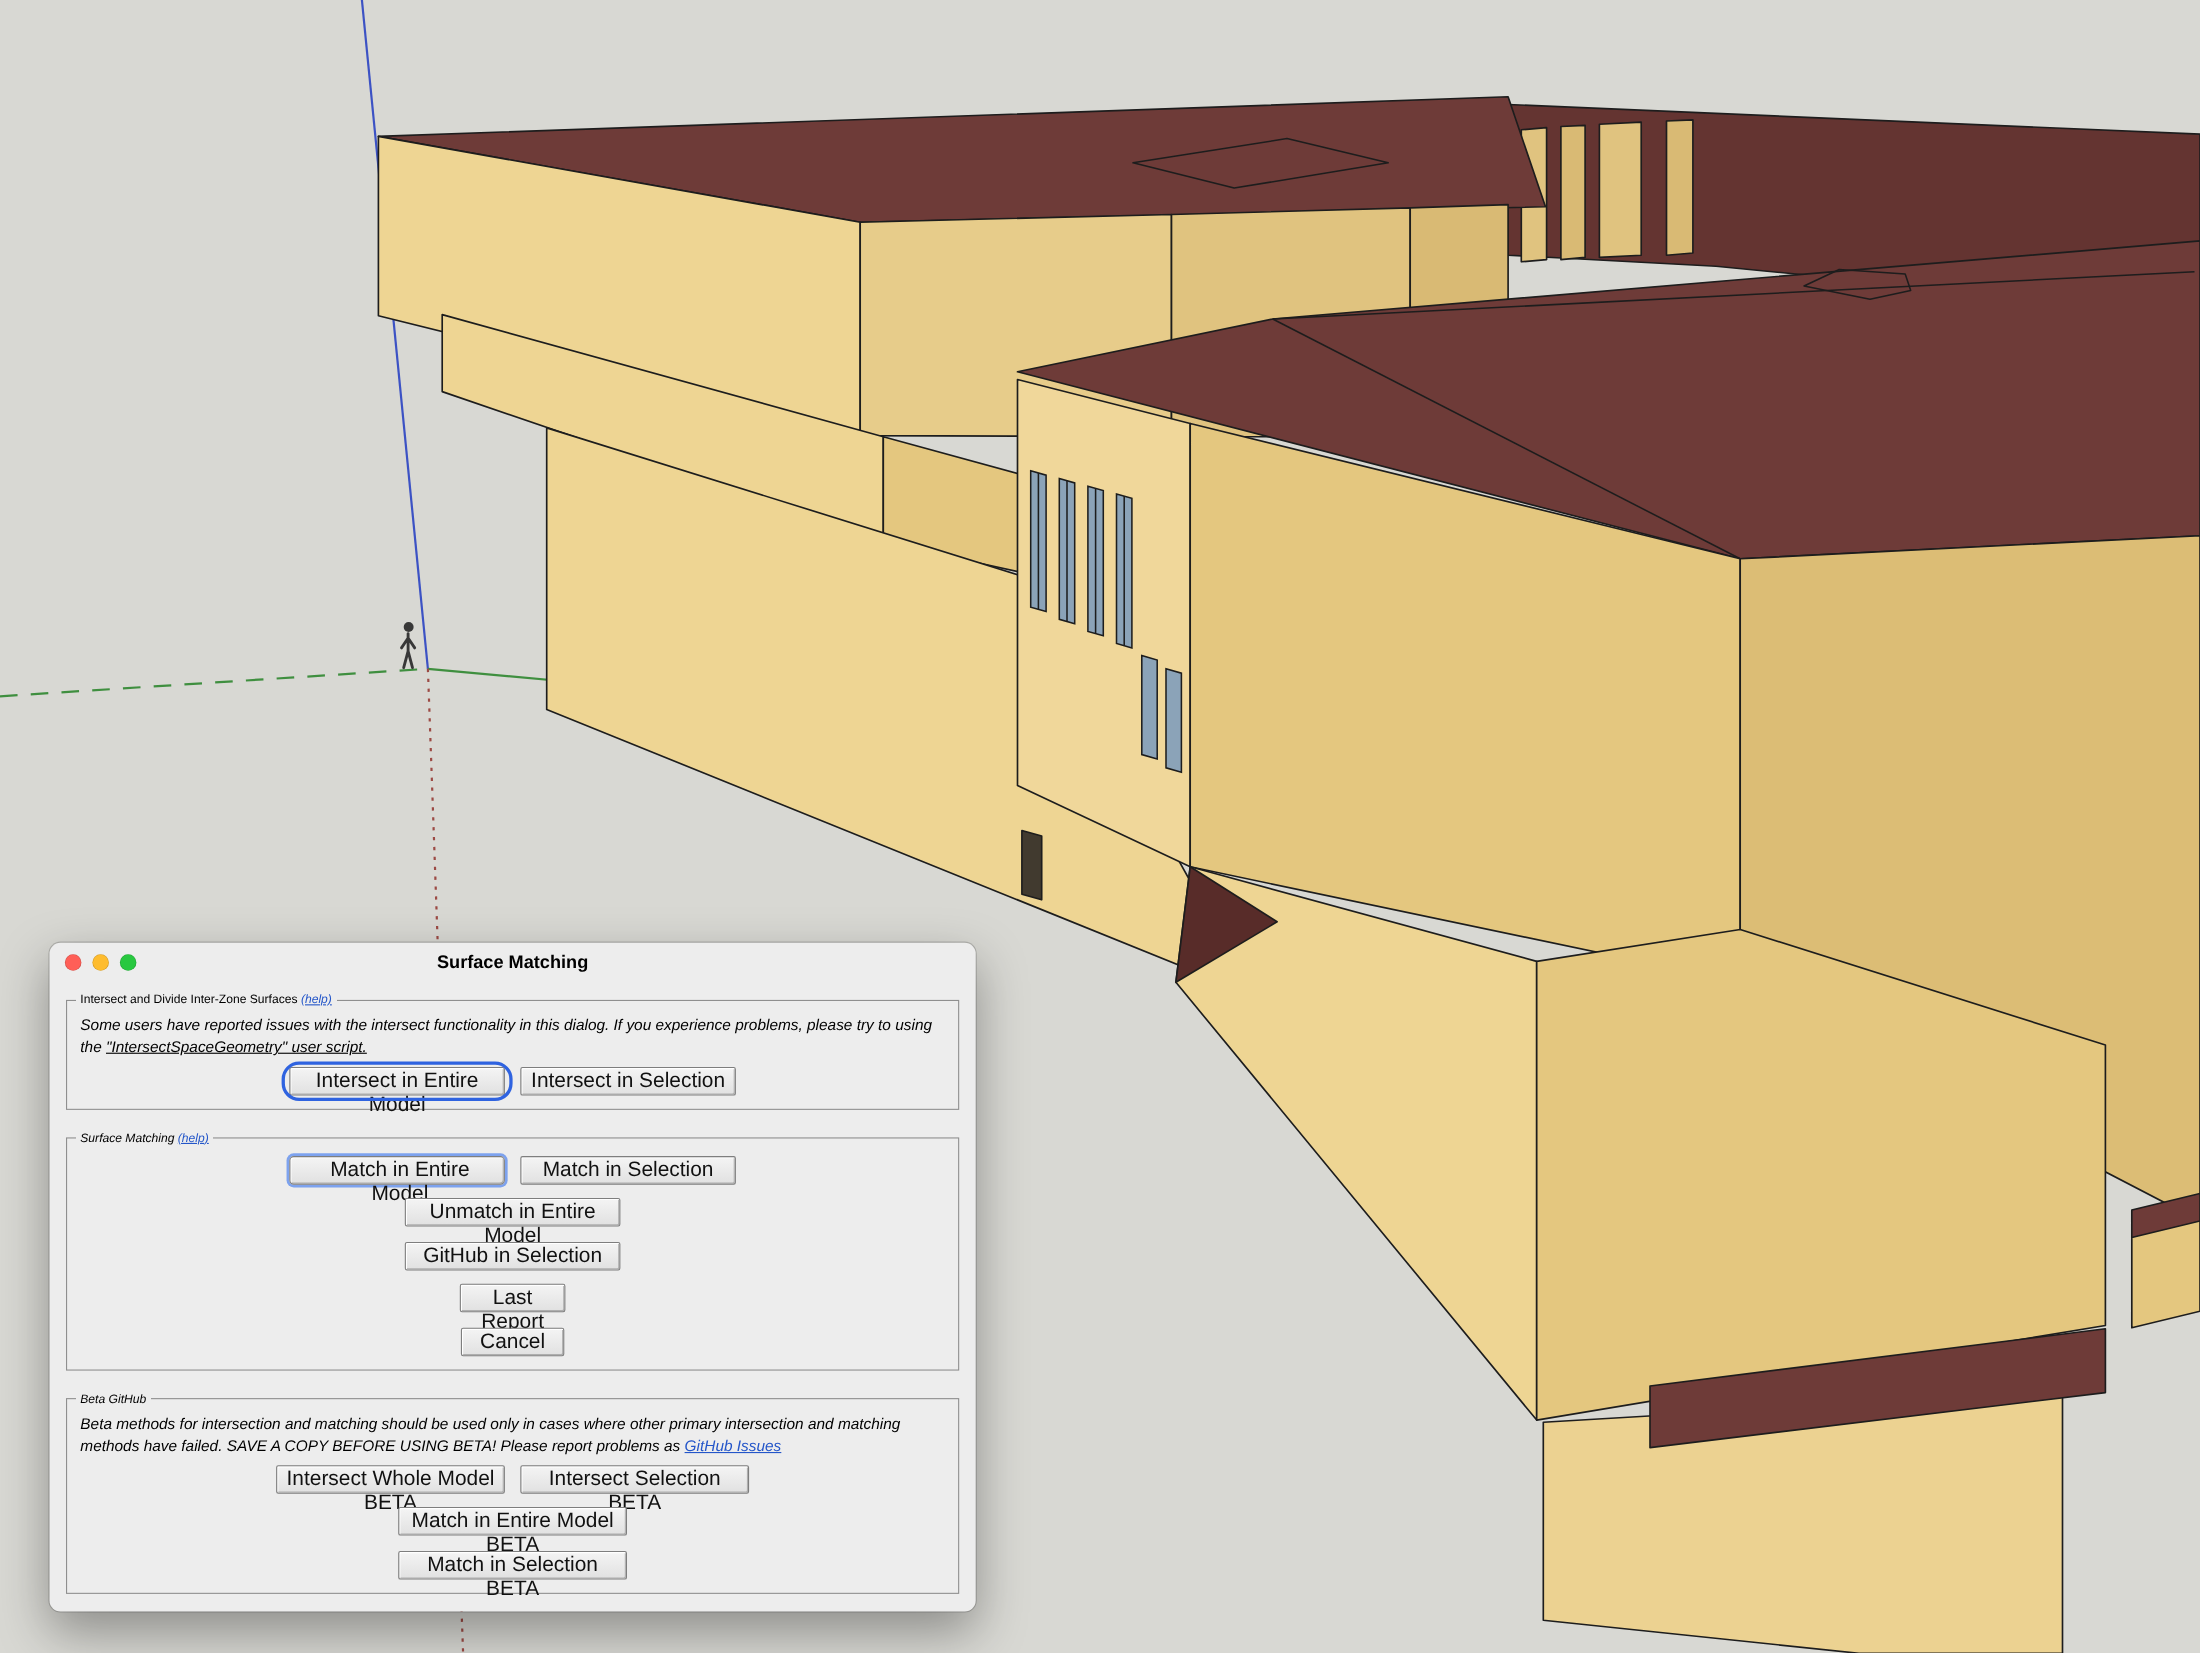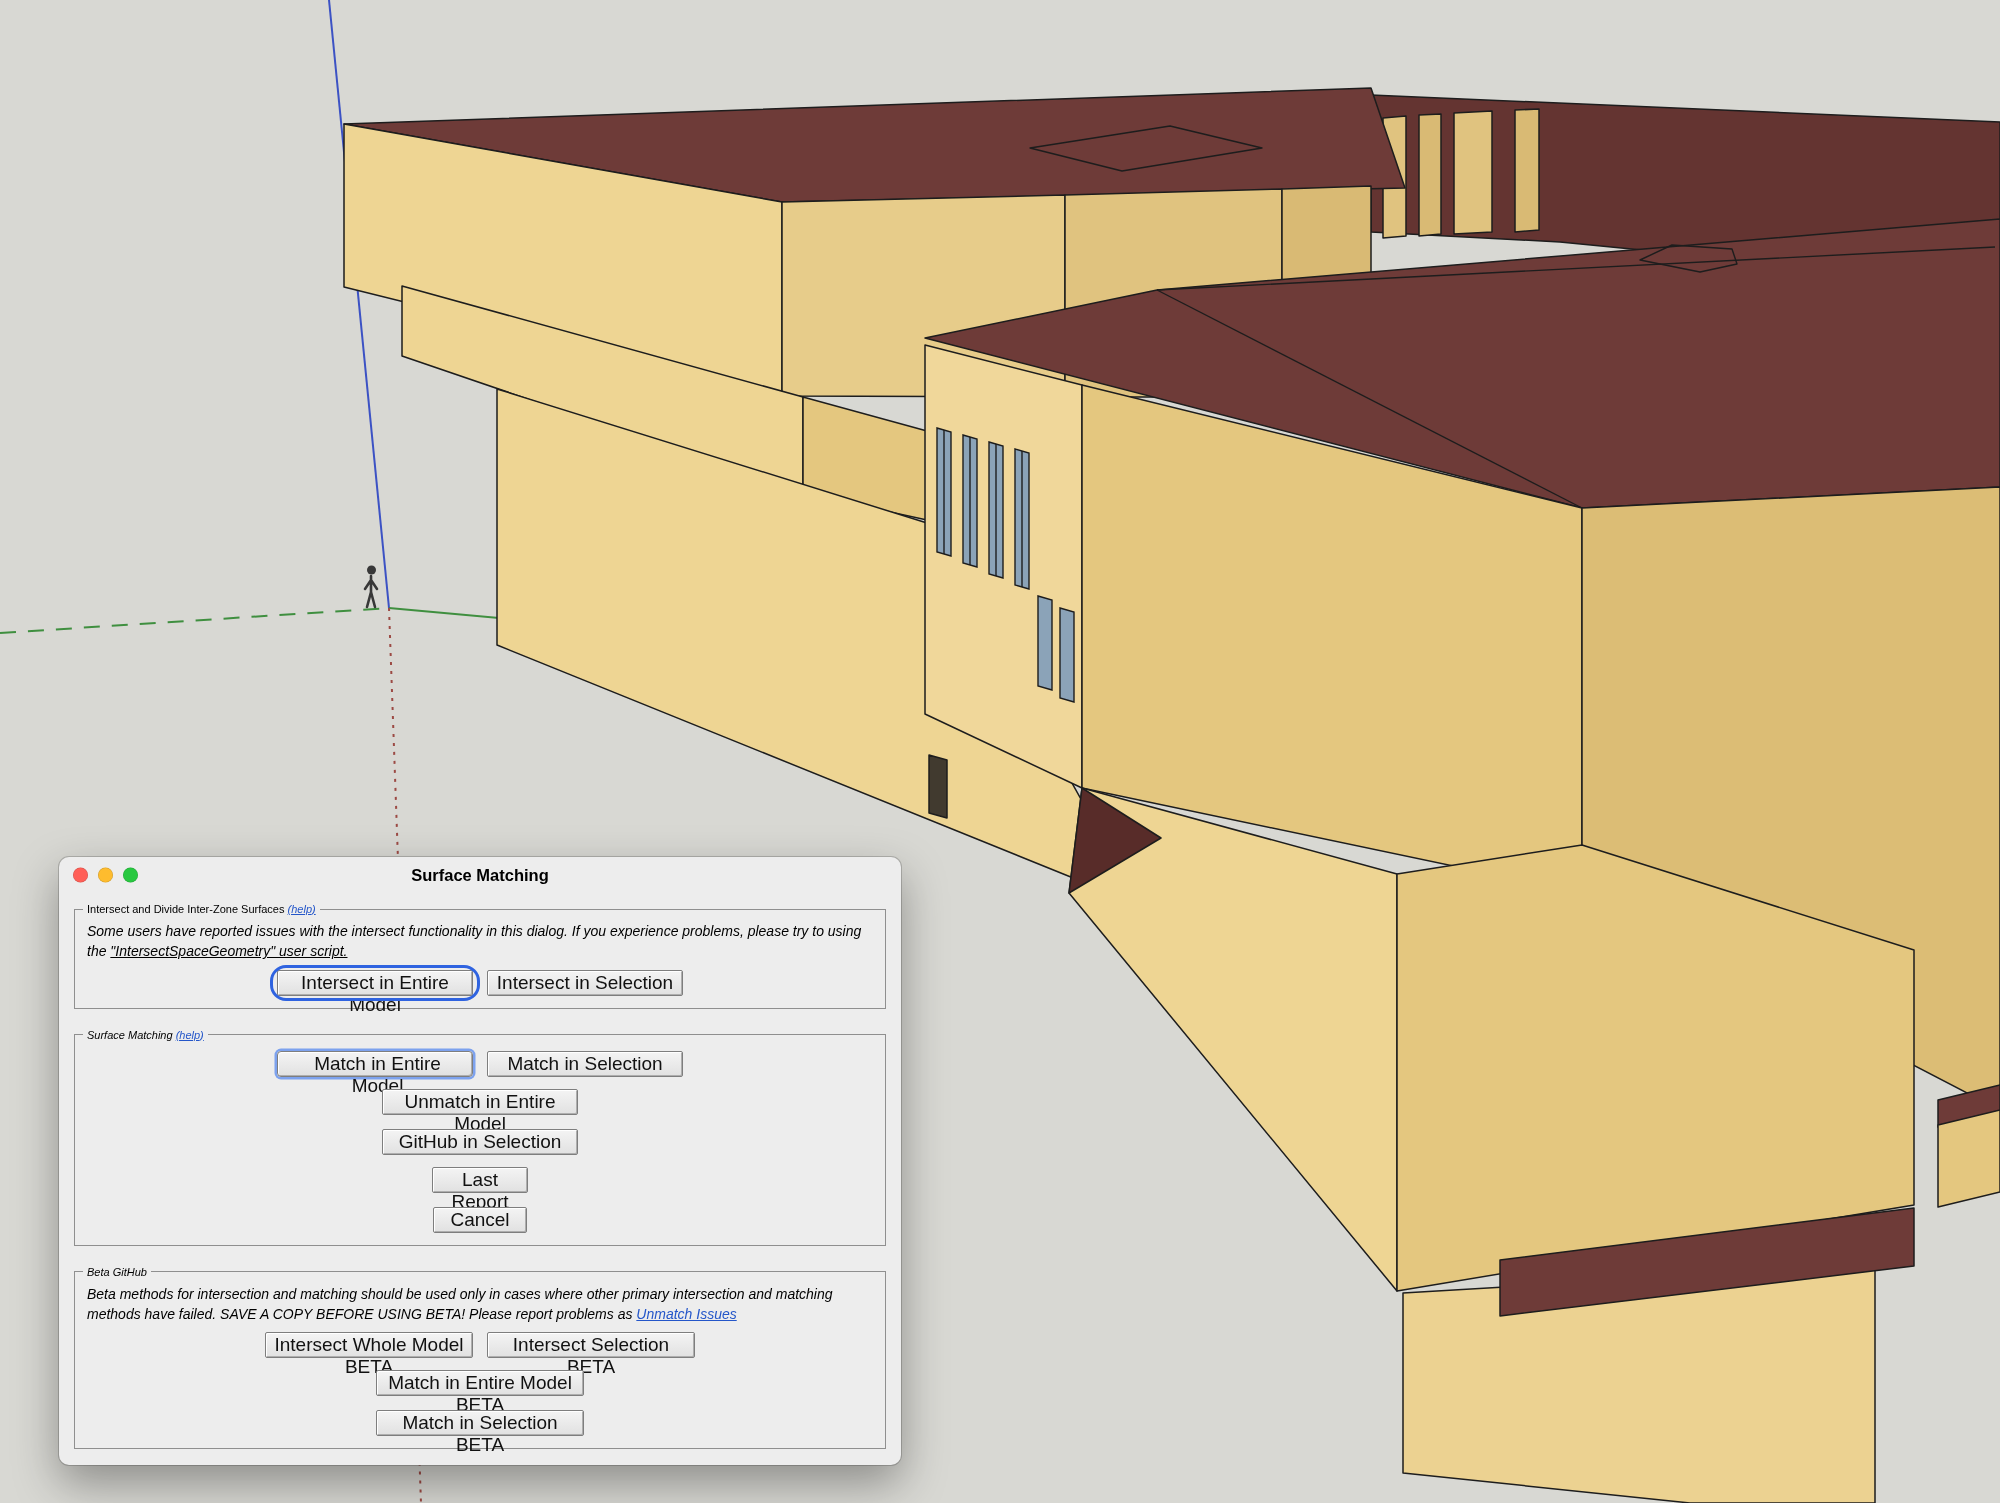--- a/index.html
+++ b/index.html
@@ -12,21 +12,21 @@
   .tan1{fill:#eed593}.tan2{fill:#e7cc8a}.tan3{fill:#e0c37f}.tan4{fill:#d9ba74}.tan5{fill:#e4c77f}.tan6{fill:#dcbd75}.tan7{fill:#ecd291}.tanF{fill:#f0d79a}
   .roof{fill:#6e3b38}.roofD{fill:#643431}.dark{fill:#582c29}.doorF{fill:#413a2f}
   .win{fill:#8ba3b8;stroke:#1d1d1d;stroke-width:1.4}
   .edge{fill:none;stroke:#1d1d1d;stroke-width:1.4;stroke-linejoin:round}
   .axis-blue{stroke:#3c52c4;stroke-width:2}
   .axis-green{stroke:#3f8f3f;stroke-width:2}
   .axis-red{stroke:#9c4a44;stroke-width:2}
   .figure{stroke:#383838;stroke-width:2.6;stroke-linecap:round;fill:none}
 
   
-  .dialog{position:absolute;left:59px;top:857px;width:842px;height:608px;background:#ededed;
+  .dialog{position:absolute;left:45px;top:857px;width:842px;height:608px;background:#ededed;
           border-radius:10px;box-shadow:0 18px 45px rgba(0,0,0,.35),0 0 0 1px rgba(0,0,0,.18);
           color:#000;}
   .titlebar{position:relative;height:36px;display:flex;align-items:center;justify-content:center;}
   .title{font-size:16.5px;font-weight:bold;}
   .lights{position:absolute;left:14px;top:50%;transform:translateY(-50%);display:flex;gap:10px;}
   .light{width:15px;height:15px;border-radius:50%;box-shadow:inset 0 0 0 .5px rgba(0,0,0,.2);}
   .light.red{background:#ff5f57}.light.yellow{background:#febc2e}.light.green{background:#28c840}
 
   fieldset.group{border:1px solid #8f8f8f;margin:10px 15px 0;padding:2px 10px 12px;}
   fieldset.group + fieldset.group{margin-top:20px;}
@@ -149,21 +149,21 @@
         <button class="btn w196">GitHub in Selection</button>
       </div>
       <div class="btnrow">
         <button class="btn w96">Last Report</button>
         <button class="btn w94">Cancel</button>
       </div>
     </fieldset>
 
     <fieldset class="group">
       <legend class="it"><span>Beta GitHub</span></legend>
-      <p class="note"><span>Beta methods for intersection and matching should be used only in cases where other primary intersection and matching methods have failed. SAVE A COPY BEFORE USING BETA! Please report problems as </span><a class="bluelink">Unmatch Issues</a></p>
+      <p class="note"><span>Beta methods for intersection and matching should be used only in cases where other primary intersection and matching methods have failed. SAVE A COPY BEFORE USING BETA! Please report problems as </span><a class="bluelink">GitHub Issues</a></p>
       <div class="btnrow">
         <button class="btn w236">Intersect Whole Model BETA</button>
         <button class="btn w236">Intersect Selection BETA</button>
       </div>
       <div class="btnrow">
         <button class="btn w236">Match in Entire Model BETA</button>
         <button class="btn w236">Match in Selection BETA</button>
       </div>
     </fieldset>
   </div>

